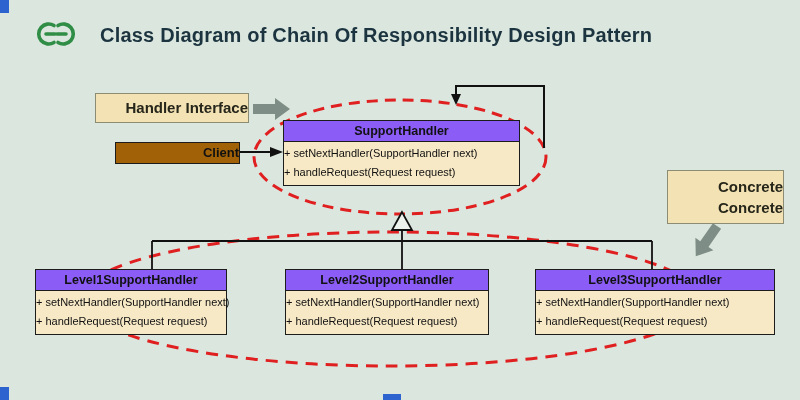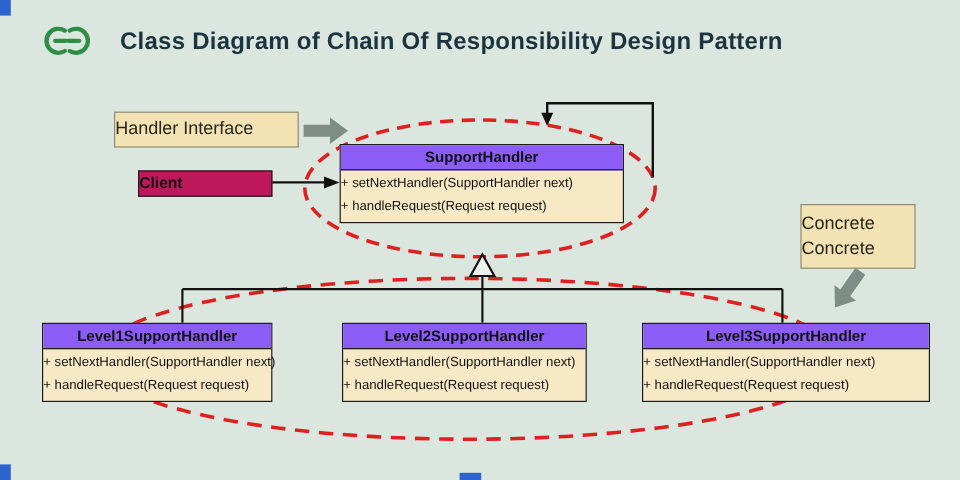--- a/index.html
+++ b/index.html
@@ -9,40 +9,40 @@
     background:#dbe7de;font-family:"Liberation Sans",sans-serif;color:#111;
   }
   .overlay{position:absolute;left:0;top:0;z-index:1}
   .logo{position:absolute;left:34px;top:20px;z-index:2}
   .title{
     position:absolute;left:100px;top:24px;z-index:2;
     font-size:20px;font-weight:bold;color:#1c3440;letter-spacing:.2px;
   }
   .tag{
     position:absolute;z-index:2;background:#f3e2b4;border:1px solid #8c8c74;
-    font-weight:normal;color:#26261a;text-align:left;
+    font-weight:bold;color:#26261a;text-align:right;
   }
   .tag-handler{left:95px;top:93px;width:154px;height:30px;line-height:28px;font-size:15px}
-  .tag-concrete{left:667px;top:170px;width:96px;padding:5px 0;font-size:15px;line-height:21px}
+  .tag-concrete{left:667px;top:170px;width:117px;padding:5px 0;font-size:15px;line-height:21px}
   .cbox{position:absolute;z-index:2;border:1.5px solid #1c1c1c;background:#f7e9c6}
   .cbox .hd{
     background:#8b5cf6;border-bottom:1.5px solid #1c1c1c;
     font-weight:bold;font-size:12.5px;text-align:center;padding:3px 2px;
   }
   .cbox .mt{font-size:11px;line-height:15px;padding:2px 0;white-space:nowrap}
   .cbox .mt.first{padding-top:4px}
   .cbox .mt.last{padding-bottom:5px}
   .support{left:283px;top:120px;width:237px}
   .lvl1{left:35px;top:269px;width:192px}
   .lvl2{left:285px;top:269px;width:204px}
   .lvl3{left:535px;top:269px;width:240px}
   .client{
-    position:absolute;z-index:2;left:115px;top:142px;width:112px;height:22px;
-    line-height:19px;background:#be185d;border:1.5px solid #1c1c1c;
-    font-weight:bold;font-size:13px;text-align:left;
+    position:absolute;z-index:2;left:115px;top:142px;width:125px;height:22px;
+    line-height:19px;background:#a16207;border:1.5px solid #1c1c1c;
+    font-weight:bold;font-size:13px;text-align:right;
   }
   .blue{position:absolute;background:#2c63cf;z-index:3}
   .blue.tl{left:0;top:0;width:9px;height:13px}
   .blue.bl{left:0;top:387px;width:9px;height:13px}
   .blue.bm{left:383px;top:394px;width:18px;height:6px}
 </style>
 </head>
 <body>
 
 <div class="canvas">

